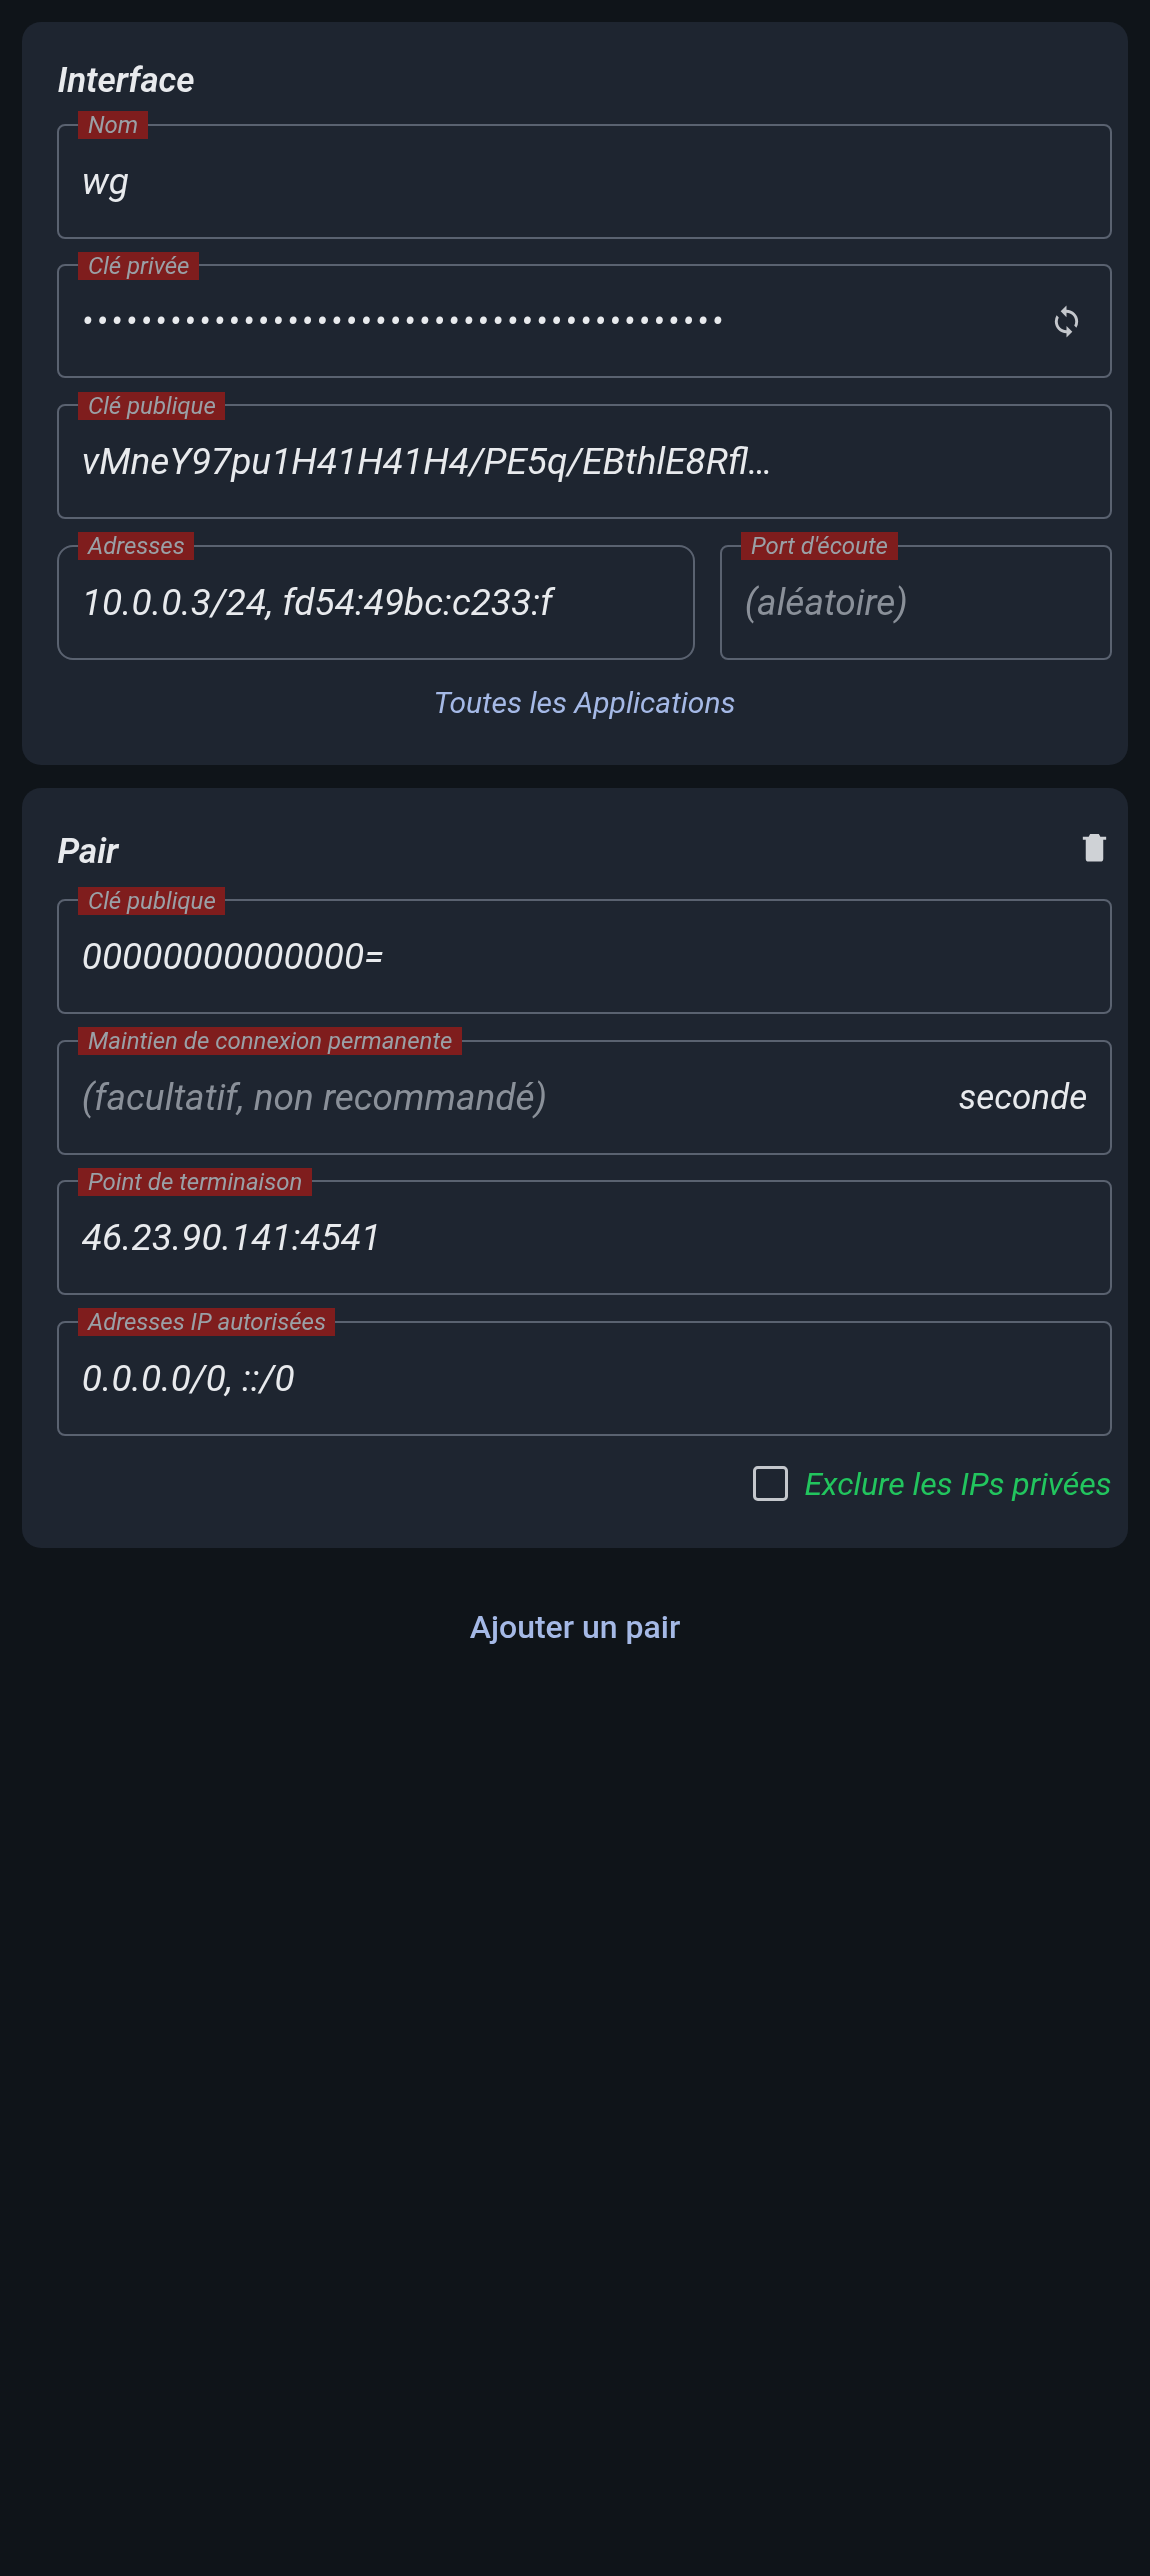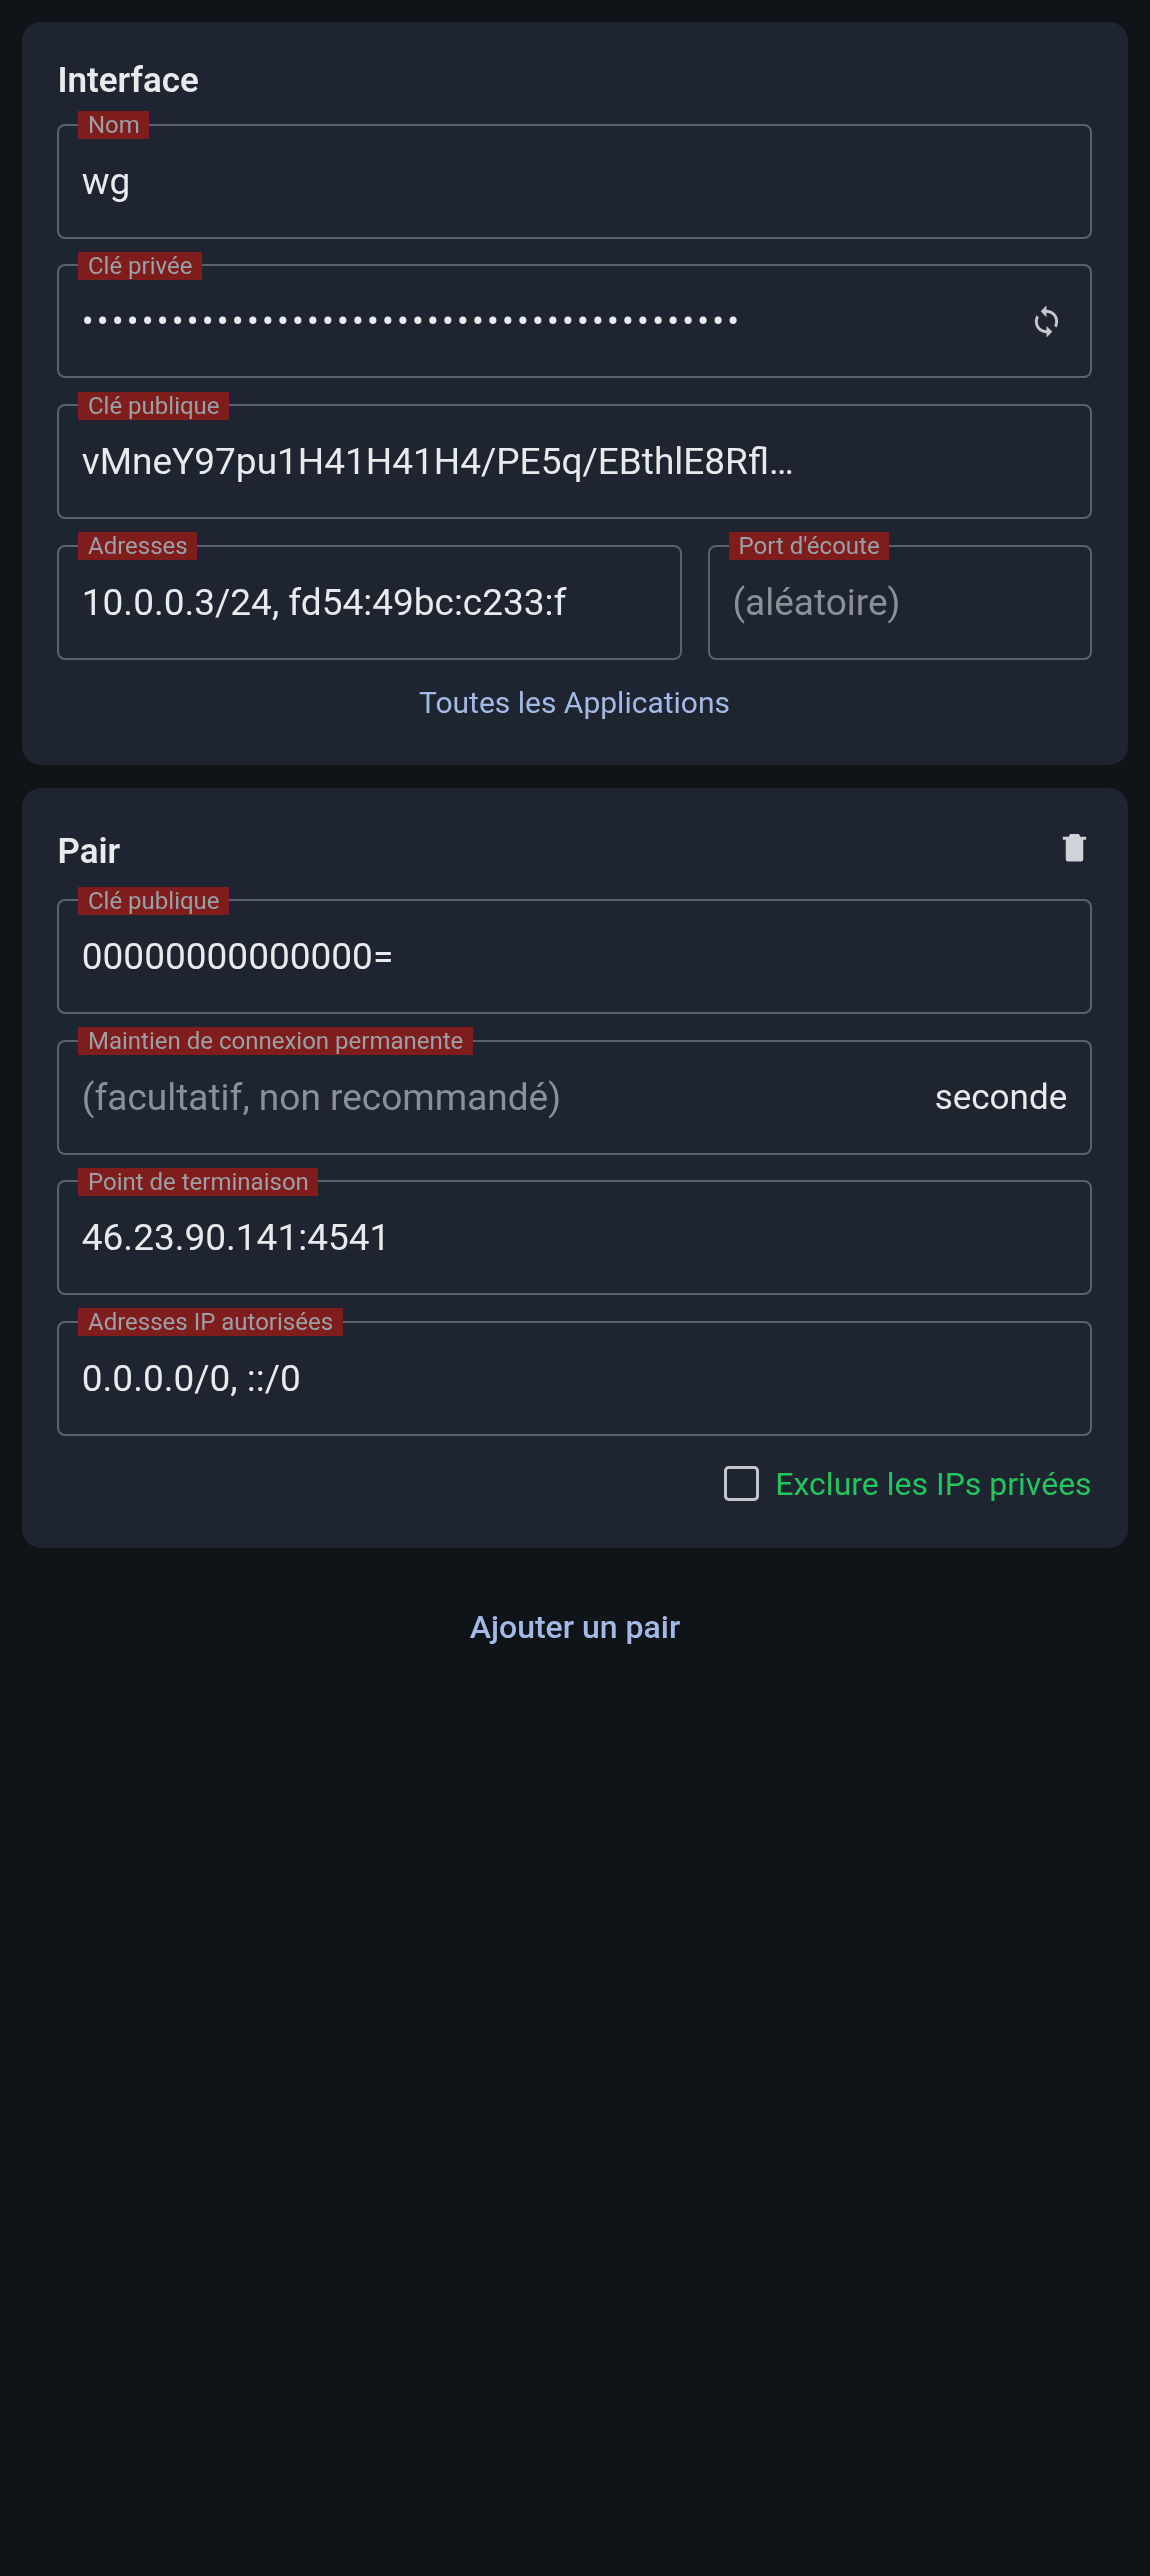--- a/index.html
+++ b/index.html
@@ -10,21 +10,22 @@
     color: #e8eaed;
   }
   .root {
     width: 1150px;
     padding: 0;
   }
   .card {
     background: #1e2530;
     border-radius: 19px;
     margin: 22.4px;
-    padding: 38px 36px 45px 35px;
+    padding: 38px 16px 45px 35px;
+    font-style: italic;
   }
   .section-title {
     font-size: 35px;
     font-weight: 600;
     color: #e8eaed;
     margin-bottom: 22.4px;
     display: flex;
     align-items: center;
     justify-content: space-between;
   }
@@ -67,21 +68,21 @@
     color: #8a9099;
   }
   .row {
     display: flex;
     gap: 25.6px;
     margin-bottom: 25.6px;
   }
   .row .field {
     margin-bottom: 0;
   }
-  .col-wide { flex: 1 1 62%; }
+  .col-wide { flex: 1 1 62%; border-radius: 16px; }
   .col-narrow { flex: 1 1 38%; }
   .dots {
     font-size: 35px;
     letter-spacing: 3.2px;
     color: #e8eaed;
     flex: 1;
     overflow: hidden;
   }
   .priv-row {
     display: flex;

